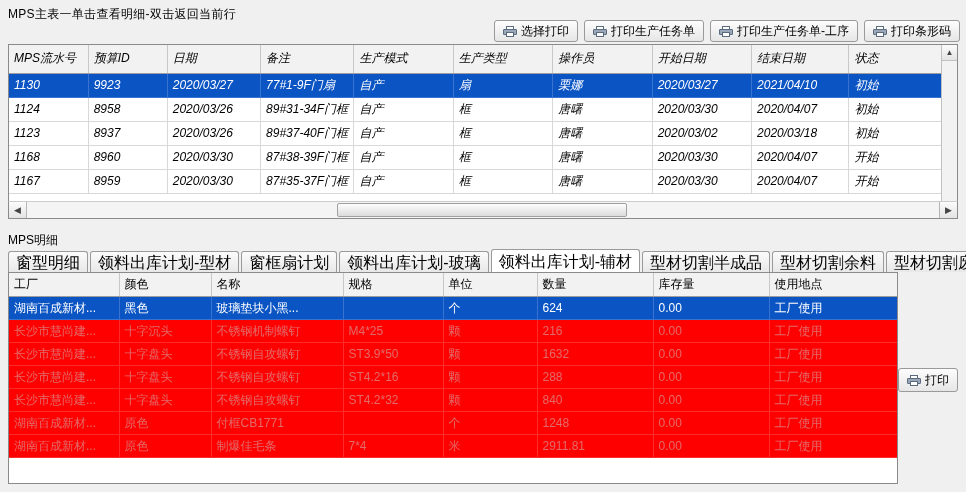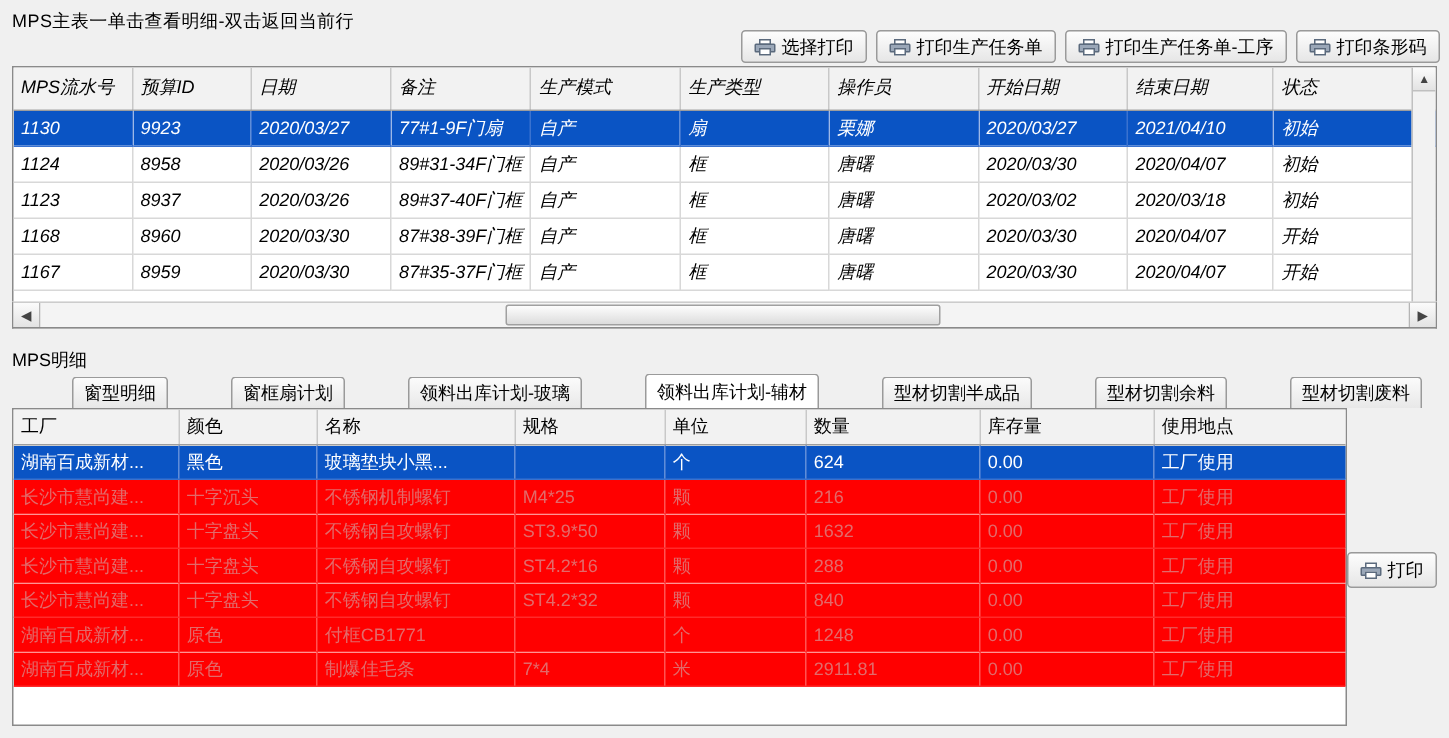--- a/index.html
+++ b/index.html
@@ -231,26 +231,25 @@
     gap: 2px;
   }
   .tab {
     height: 21px;
     padding: 0 7px;
     line-height: 21px;
     background: linear-gradient(#fbfbfb, #e8e8e8);
     border: 1px solid #9a9a9a;
     border-bottom: none;
     border-radius: 3px 3px 0 0;
-    font-size: 12px;
+    font-size: 16px;
     color: #000;
     cursor: pointer;
     white-space: nowrap;
     box-sizing: border-box;
-    margin-left: 40px;
   }
   .tab.active {
     background: #fff;
     height: 23px;
     line-height: 23px;
     font-weight: normal;
     position: relative;
     z-index: 2;
   }
   .detail-wrap {
@@ -462,20 +461,21 @@
     <div class="sb-track">
       <div class="sb-thumb"></div>
     </div>
     <div class="sb-arrow right">▶</div>
   </div>
 
   <div class="detail-title">MPS明细</div>
 
   <div class="tabs" id="tabs">
       <div class="tab">窗型明细</div>
+      <div class="tab">领料出库计划-型材</div>
       <div class="tab">窗框扇计划</div>
       <div class="tab">领料出库计划-玻璃</div>
       <div class="tab active">领料出库计划-辅材</div>
       <div class="tab">型材切割半成品</div>
       <div class="tab">型材切割余料</div>
       <div class="tab">型材切割废料</div>
       <div class="tab">工序</div>
     </div>
 
   <div class="detail-wrap">

